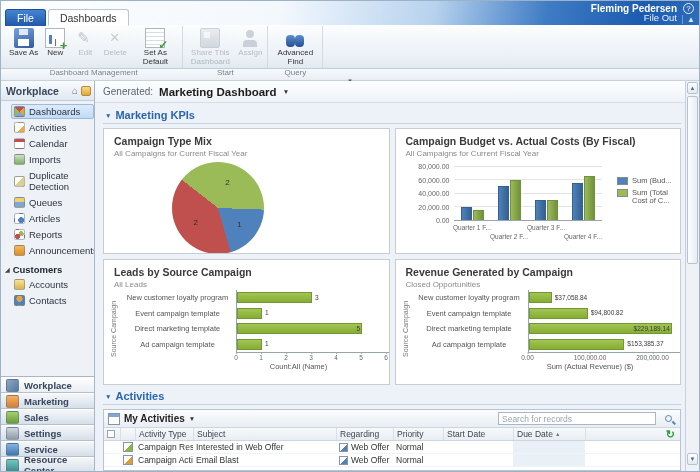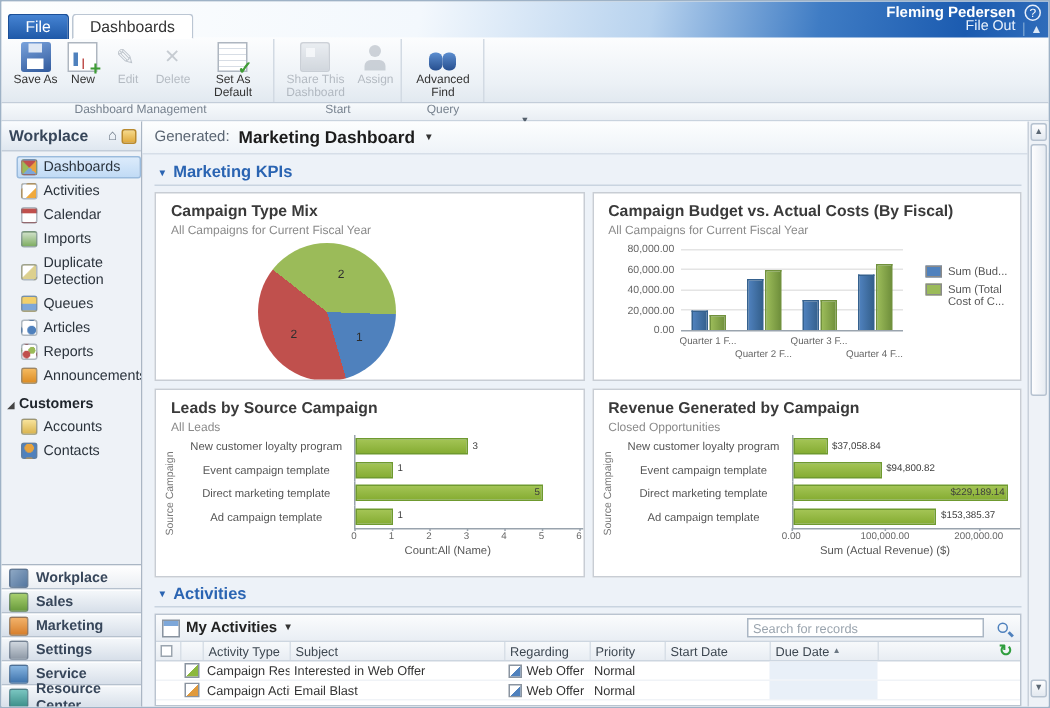--- a/index.html
+++ b/index.html
@@ -303,27 +303,27 @@
               <span class="ticon" data-name="contacts-icon"></span>
               <span data-name="sidebar-item-label">Contacts</span>
             </div>
           </div>
         </div>
       <div class="navstack" id="navstack" data-name="navigation-buttons">
           <div class="navbtn selected" data-name="nav-button-workplace">
             <span class="nicon" data-name="workplace-icon"></span>
             <span data-name="nav-button-label">Workplace</span>
           </div>
+          <div class="navbtn" data-name="nav-button-marketing">
+            <span class="nicon" data-name="marketing-icon"></span>
+            <span data-name="nav-button-label">Marketing</span>
+          </div>
           <div class="navbtn" data-name="nav-button-sales">
             <span class="nicon" data-name="sales-icon"></span>
             <span data-name="nav-button-label">Sales</span>
-          </div>
-          <div class="navbtn" data-name="nav-button-marketing">
-            <span class="nicon" data-name="marketing-icon"></span>
-            <span data-name="nav-button-label">Marketing</span>
           </div>
           <div class="navbtn" data-name="nav-button-settings">
             <span class="nicon" data-name="settings-icon"></span>
             <span data-name="nav-button-label">Settings</span>
           </div>
           <div class="navbtn" data-name="nav-button-service">
             <span class="nicon" data-name="service-icon"></span>
             <span data-name="nav-button-label">Service</span>
           </div>
           <div class="navbtn" data-name="nav-button-resource-center">

